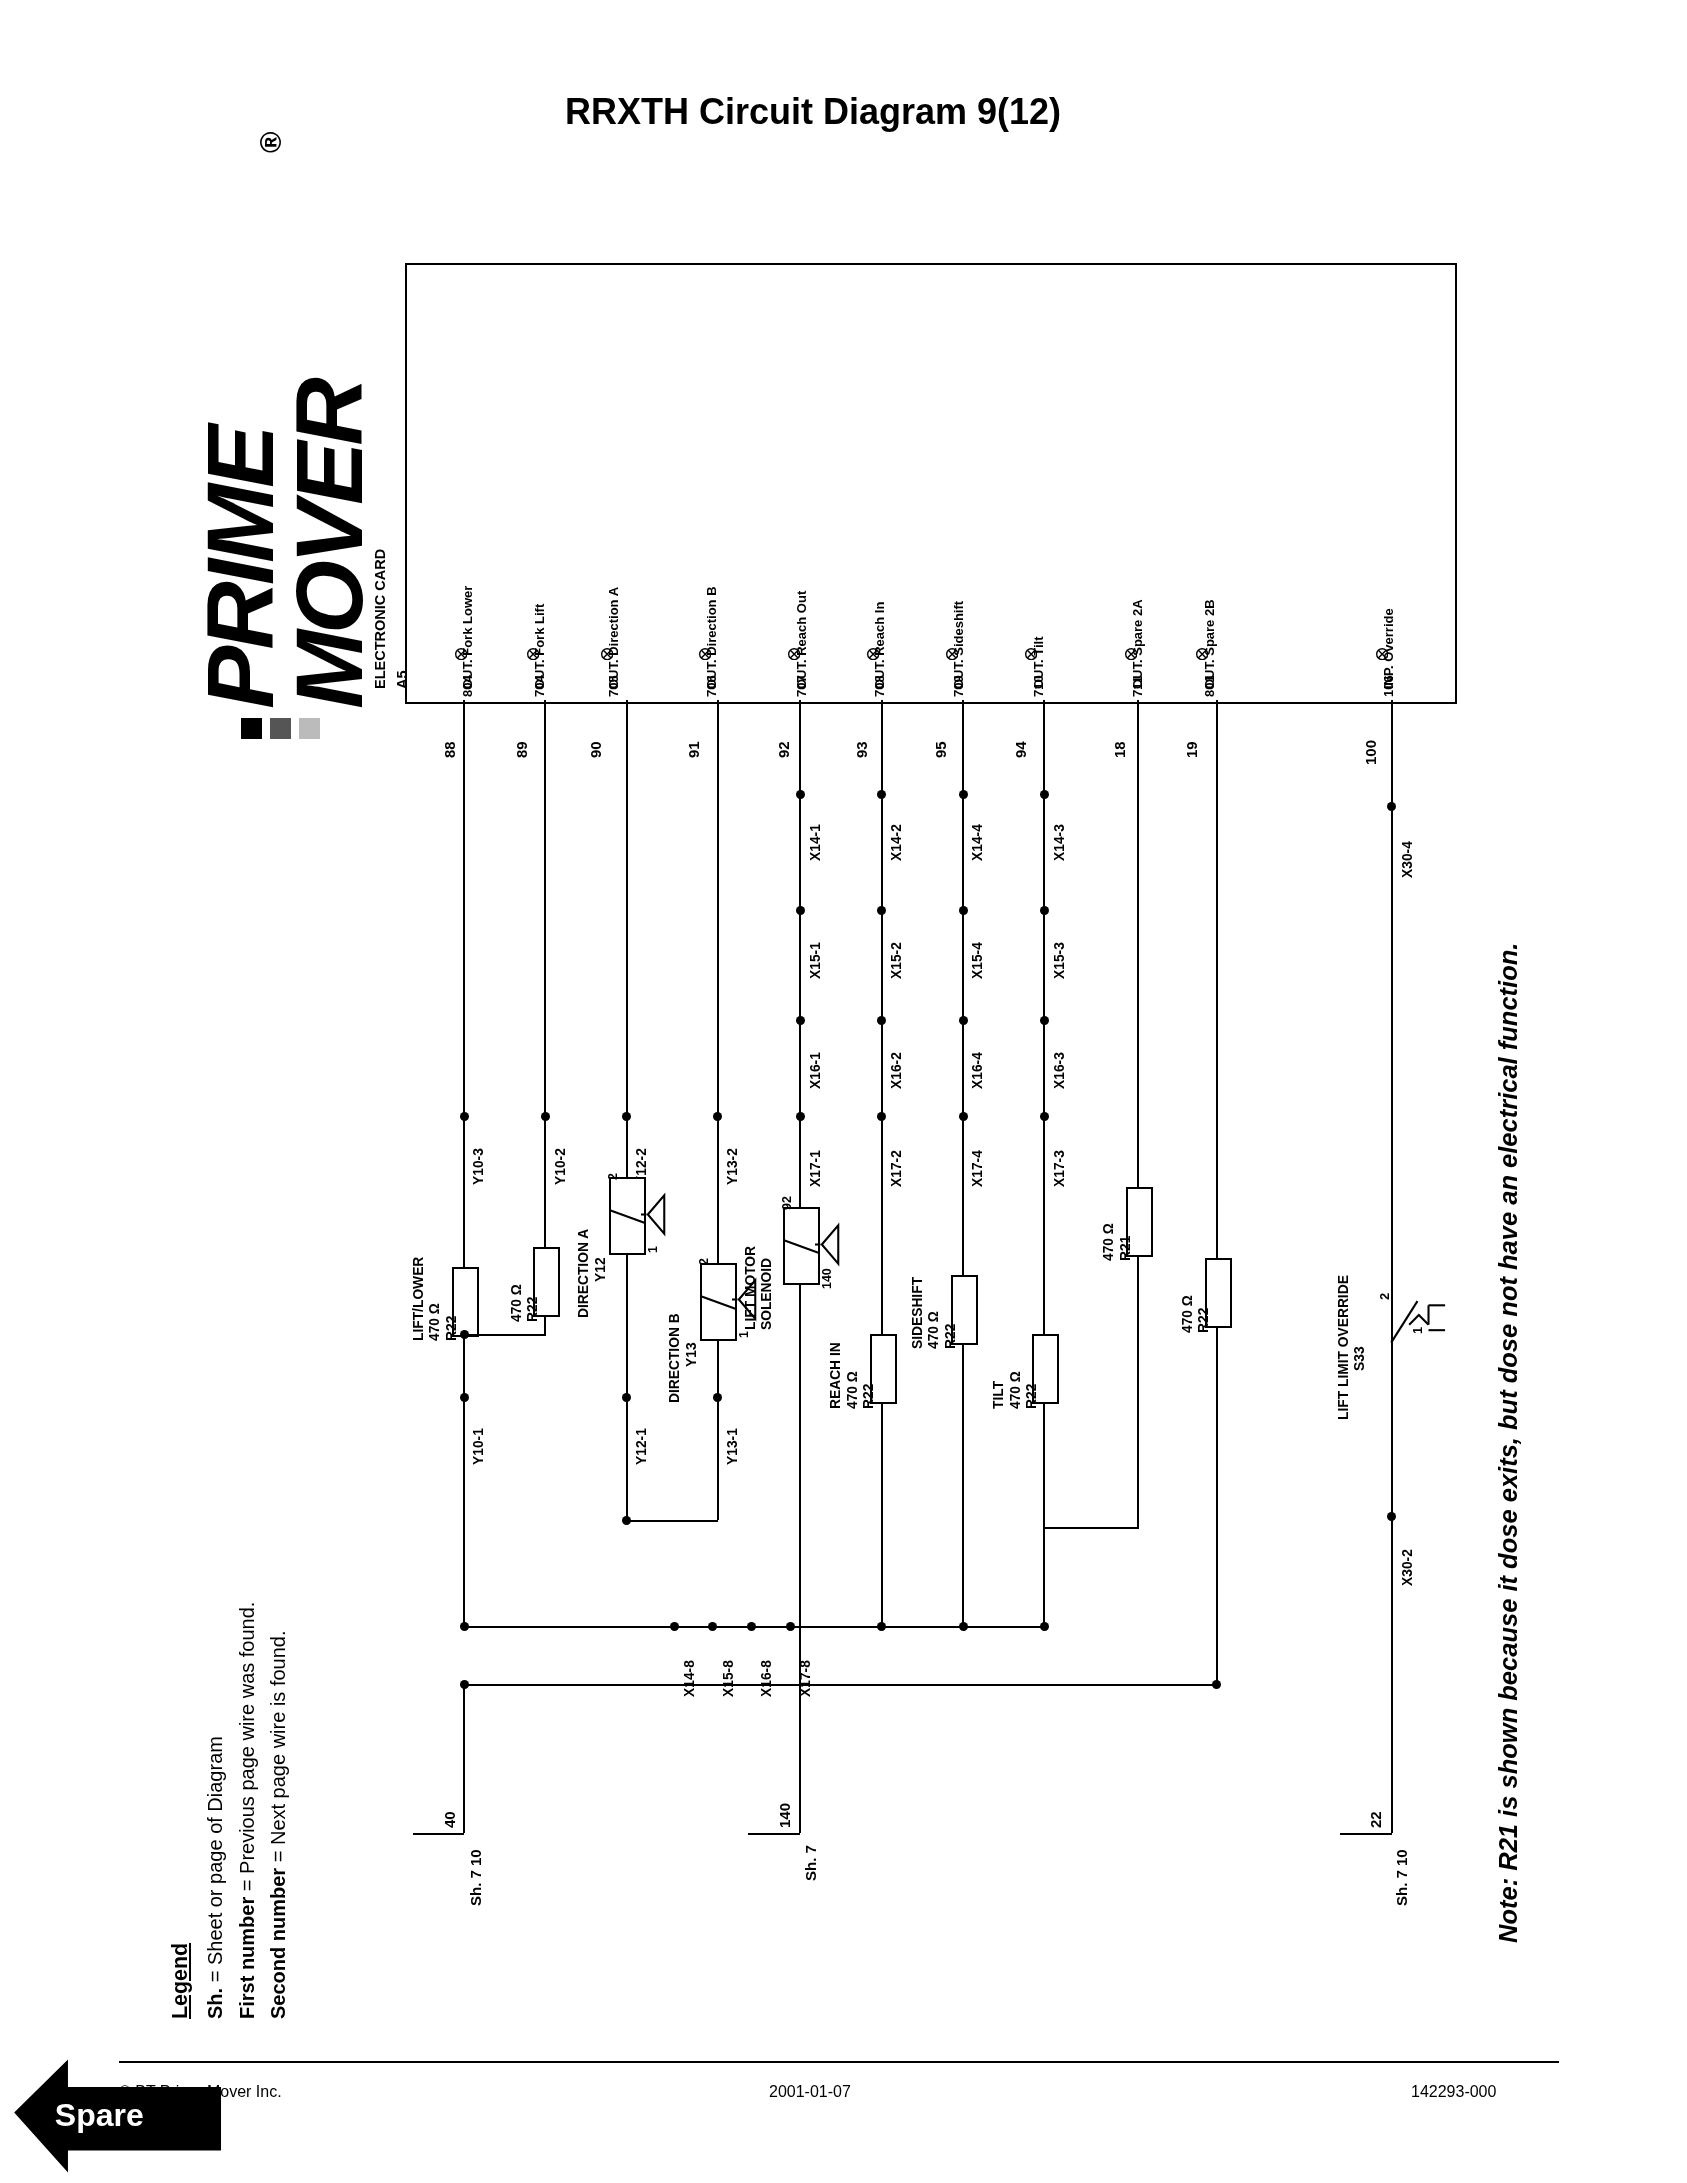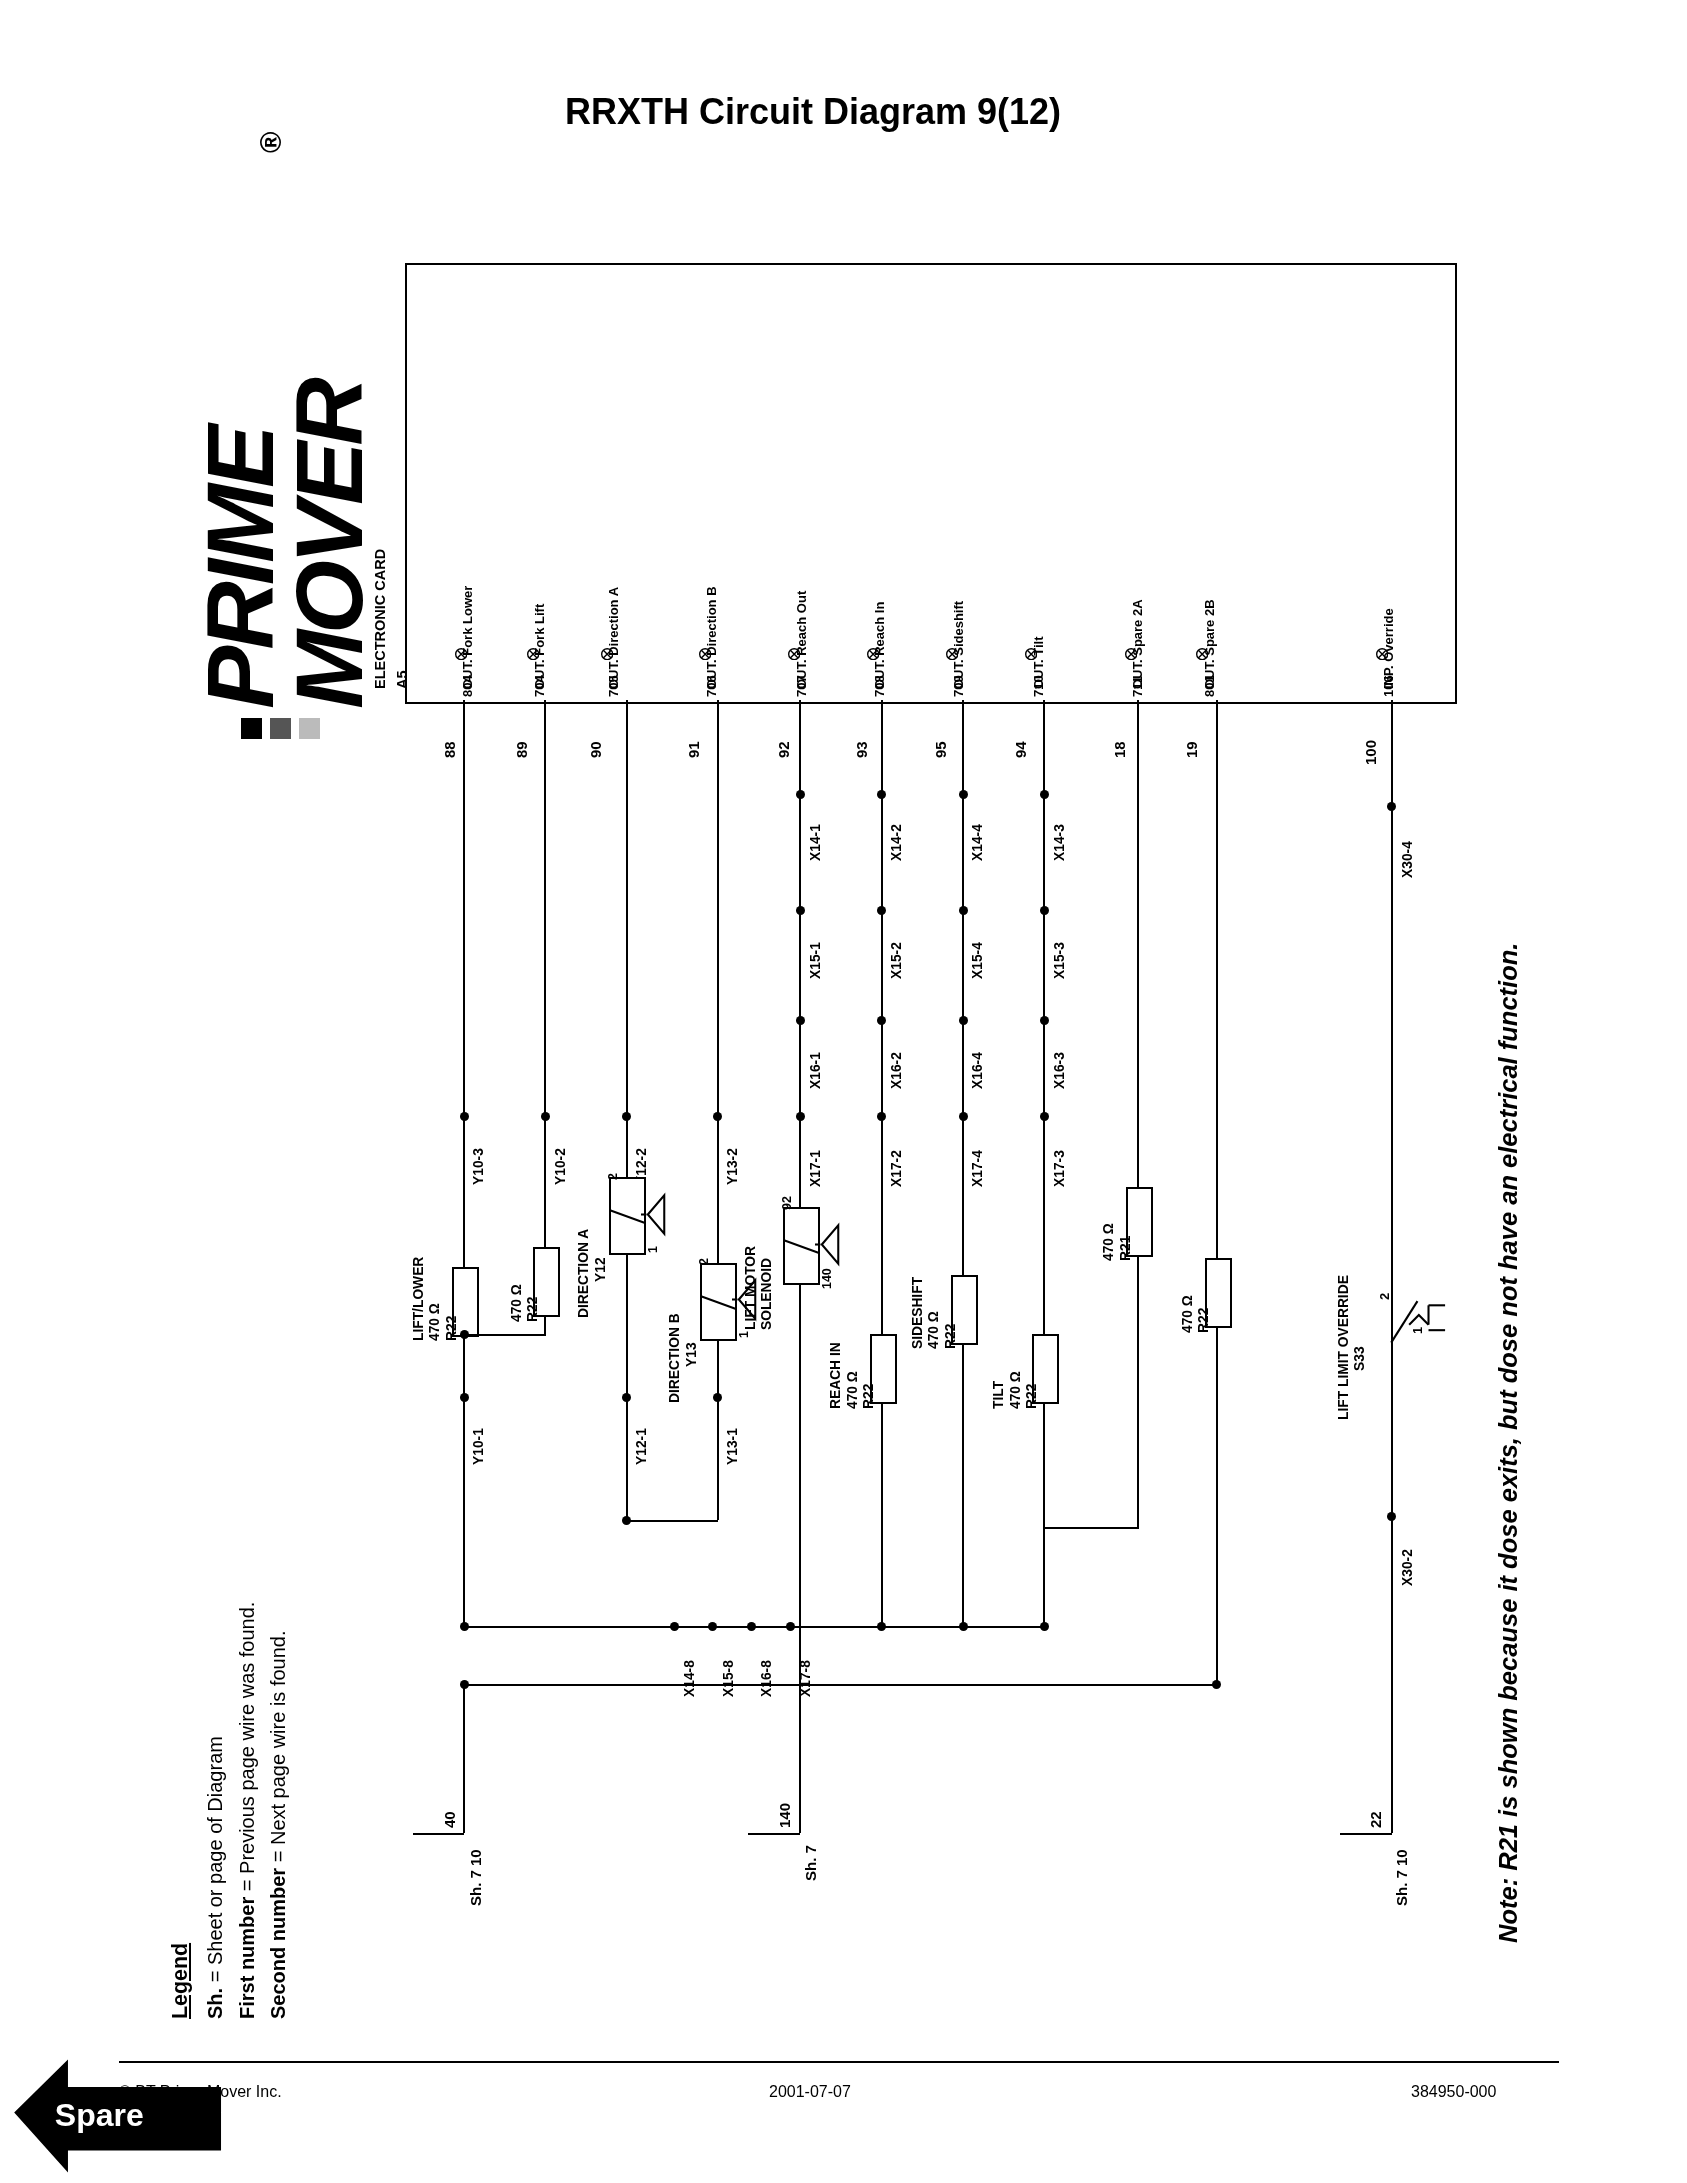--- a/index.html
+++ b/index.html
@@ -409,22 +409,22 @@
 <div class="abs" style="left:0;top:0;">
   <div class="hline" style="left:1340px;top:1833px;width:52px;"></div>
   <div class="abs rot90 wirenum" style="left:1367px;top:1828px;">22</div>
   <div class="abs rot90 wirenum" style="left:1393px;top:1906px;">Sh. 7 10</div>
 </div>
 
 <div class="abs rot90 note" style="left:1494px;top:1943px;">Note: R21 is shown because it dose exits, but dose not have an electrical function.</div>
 
 <div class="abs" style="left:119px;top:2061px;width:1440px;height:2.1px;background:#000;"></div>
 <div class="abs footer" style="left:119px;top:2083px;">© BT Prime-Mover Inc.</div>
-<div class="abs footer" style="left:769px;top:2083px;">2001-07-07</div>
-<div class="abs footer" style="left:1411px;top:2083px;">384950-000</div>
+<div class="abs footer" style="left:769px;top:2083px;">2001-01-07</div>
+<div class="abs footer" style="left:1411px;top:2083px;">142293-000</div>
 
 <div class="abs" style="left:13.8px;top:2047px;width:221px;height:131px;">
   <svg width="221" height="131" viewBox="0 0 320 190">
     <polygon points="0,95 78,18 78,58 300,58 300,150 78,150 78,182" fill="#000"></polygon>
   </svg>
   <div class="abs" style="left:41px;top:50px;color:#fff;font-size:32px;font-weight:bold;">Spare</div>
 </div>
 
 
 </body></html>

